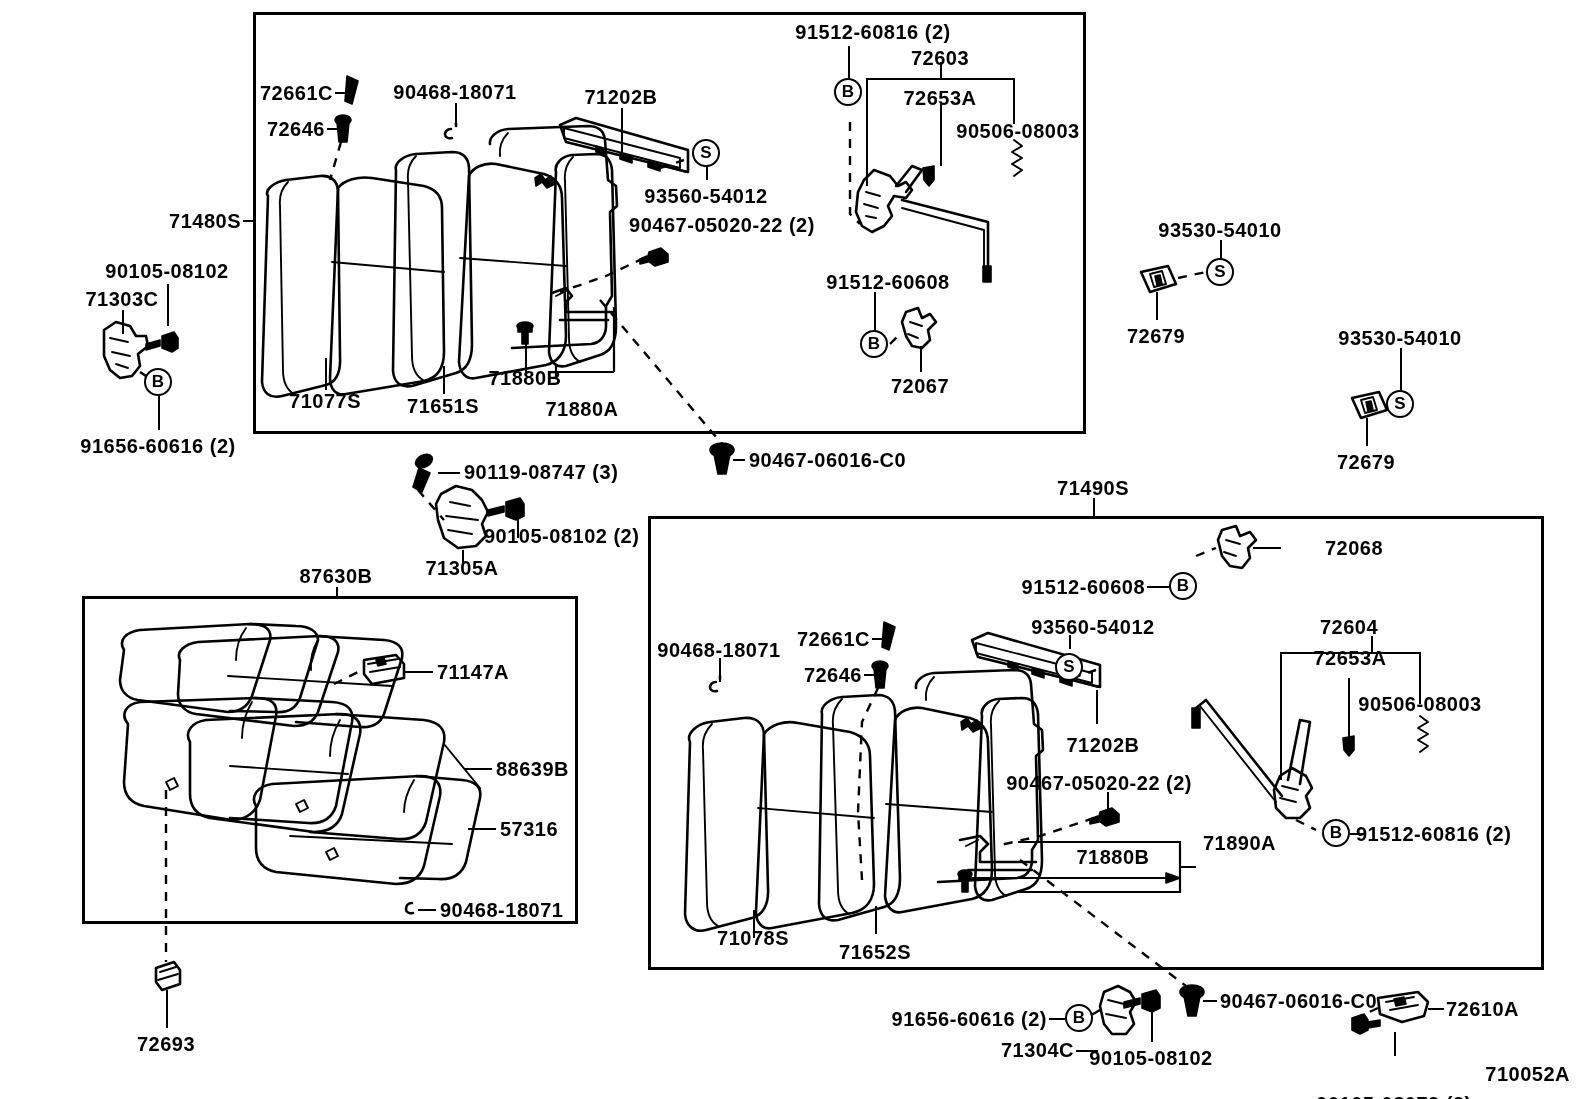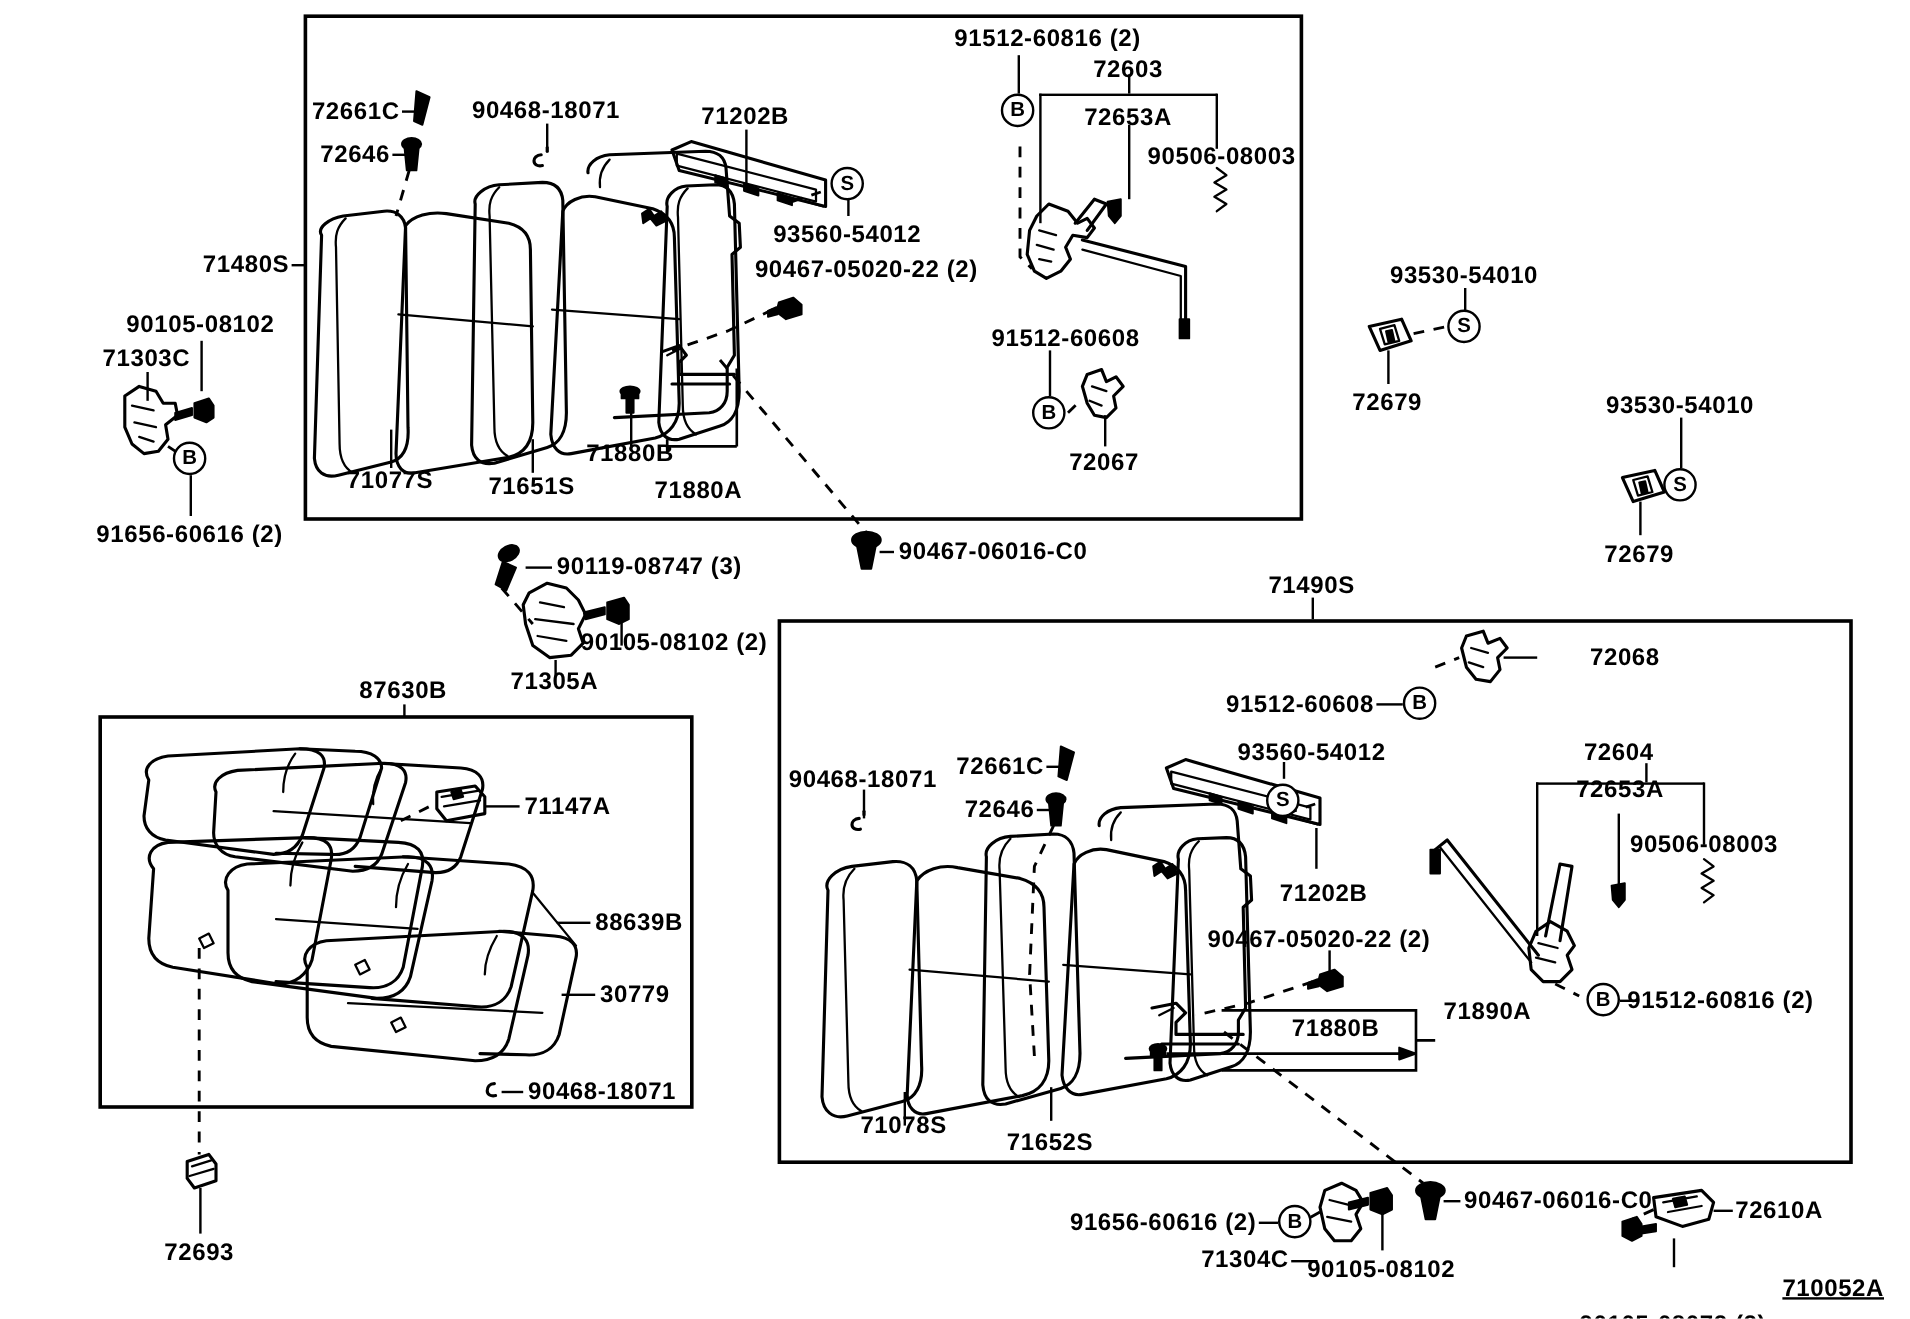--- a/index.html
+++ b/index.html
@@ -506,21 +506,21 @@
 
   <div class="lbl" style="left:464px;top:462px;">90119-08747 (3)</div>
   <div class="lbl" style="left:484px;top:526px;">90105-08102 (2)</div>
   <div class="lbl c" style="left:462px;top:558px;">71305A</div>
   <div class="lbl" style="left:749px;top:450px;">90467-06016-C0</div>
   <div class="lbl c" style="left:1093px;top:478px;">71490S</div>
   <div class="lbl c" style="left:336px;top:566px;">87630B</div>
 
   <div class="lbl" style="left:437px;top:662px;">71147A</div>
   <div class="lbl" style="left:496px;top:759px;">88639B</div>
-  <div class="lbl" style="left:500px;top:819px;">30779</div>
+  <div class="lbl" style="left:500px;top:819px;">57316</div>
   <div class="lbl" style="left:440px;top:900px;">90468-18071</div>
   <div class="lbl c" style="left:166px;top:1034px;">72693</div>
 
   <div class="lbl" style="left:1285px;top:538px;margin-left:40px;">72068</div>
   <div class="lbl r" style="left:1145px;top:577px;">91512-60608</div>
   <div class="lbl c" style="left:1093px;top:617px;">93560-54012</div>
   <div class="lbl r" style="left:870px;top:629px;">72661C</div>
   <div class="lbl r" style="left:862px;top:665px;">72646</div>
   <div class="lbl c" style="left:719px;top:640px;">90468-18071</div>
   <div class="lbl c" style="left:1349px;top:617px;">72604</div>
@@ -533,15 +533,15 @@
   <div class="lbl c" style="left:1113px;top:847px;">71880B</div>
   <div class="lbl c" style="left:753px;top:928px;">71078S</div>
   <div class="lbl c" style="left:875px;top:942px;">71652S</div>
 
   <div class="lbl r" style="left:1047px;top:1009px;">91656-60616 (2)</div>
   <div class="lbl r" style="left:1074px;top:1040px;">71304C</div>
   <div class="lbl c" style="left:1151px;top:1048px;">90105-08102</div>
   <div class="lbl" style="left:1220px;top:991px;">90467-06016-C0</div>
   <div class="lbl" style="left:1446px;top:999px;">72610A</div>
   <div class="lbl c" style="left:1394px;top:1058px;margin-top:36px;">90105-08072 (2)</div>
-  <div class="lbl r" style="left:1570px;top:1064px;text-decoration:underline;">710052A</div>
+  <div class="lbl r" style="left:1570px;top:1064px;">710052A</div>
 
 </div>
 
 </body></html>

